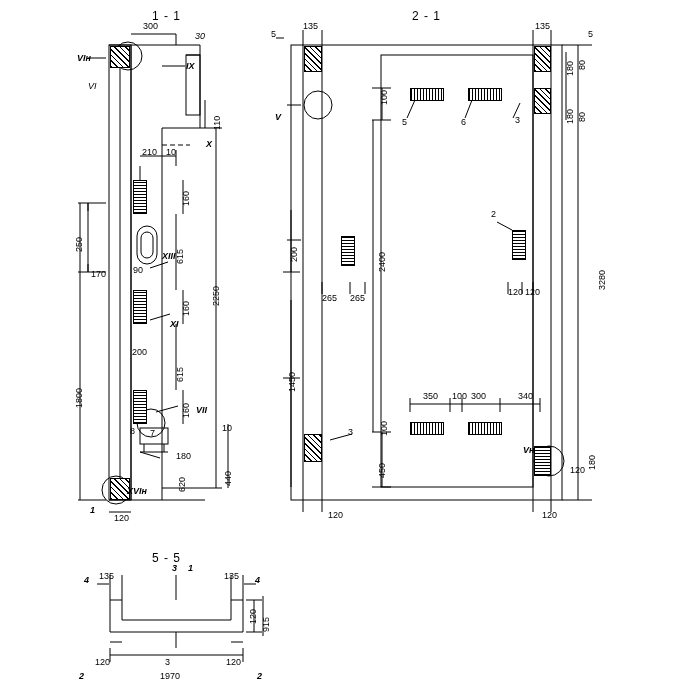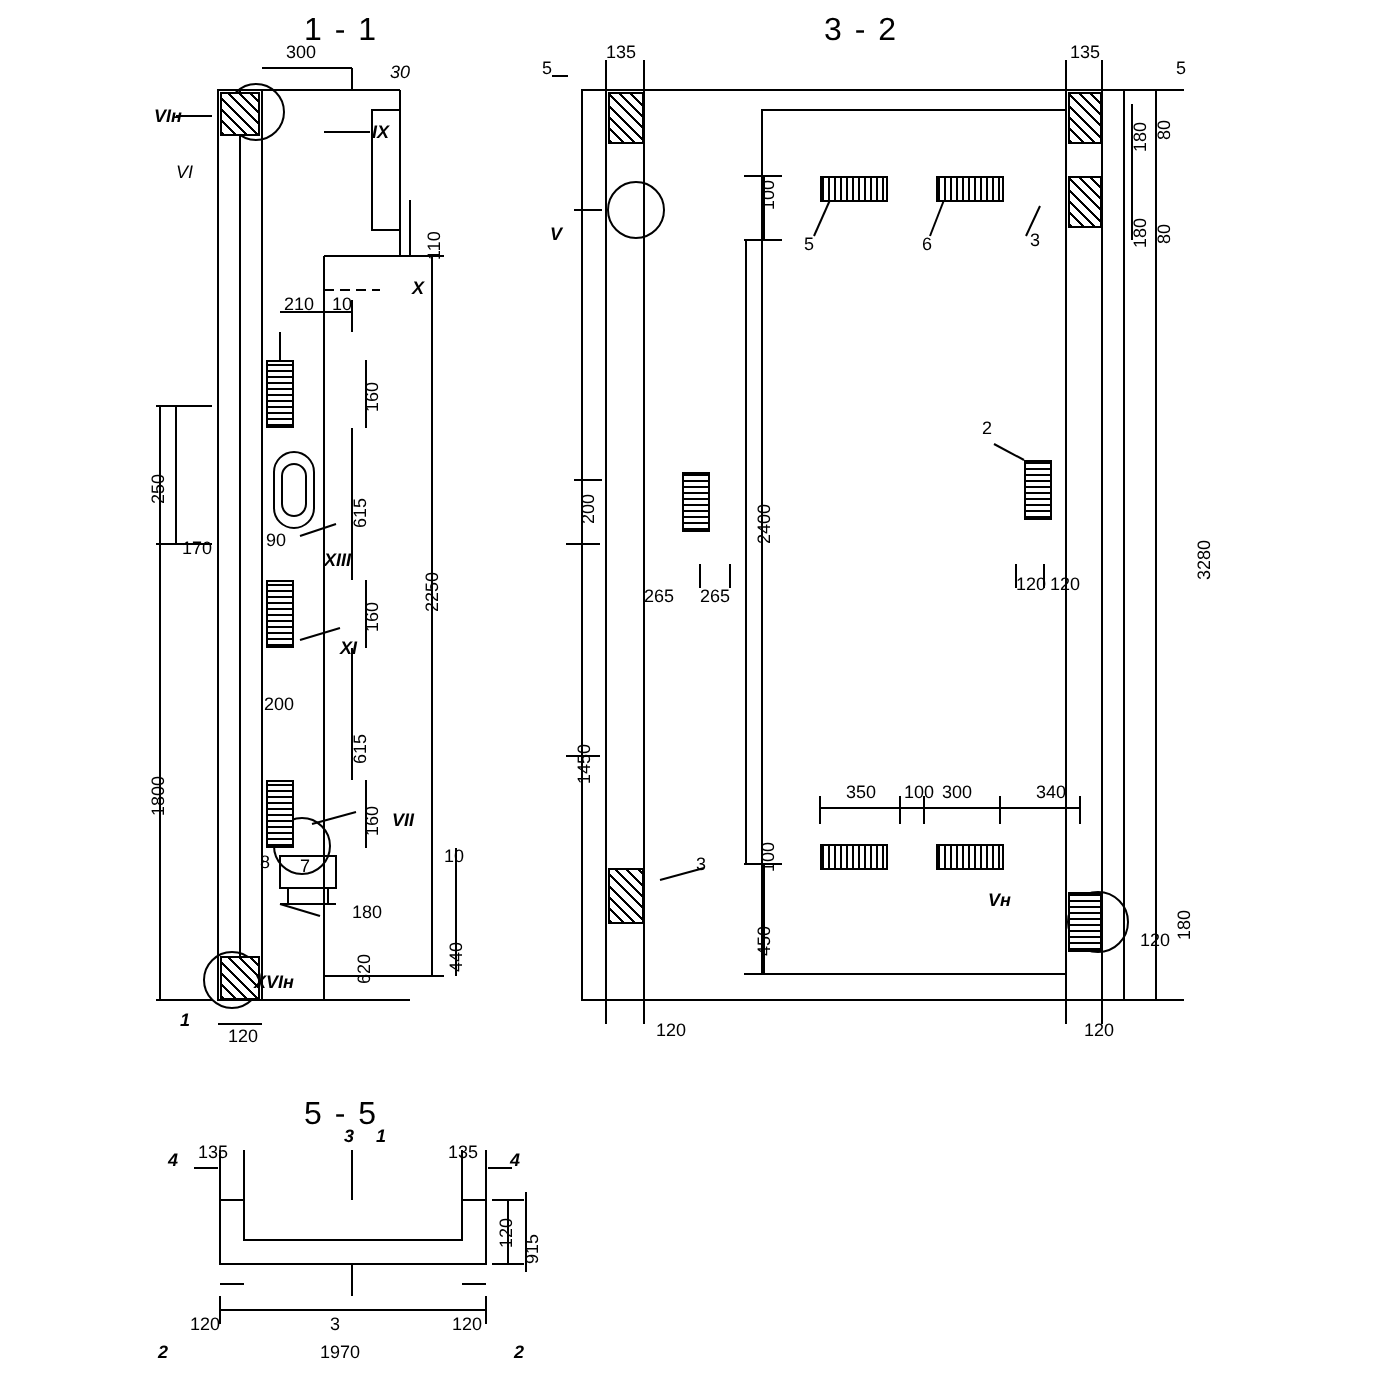--- a/index.html
+++ b/index.html
@@ -1,20 +1,20 @@
 <!DOCTYPE html>
 <html><head>
 <meta charset="utf-8">
 <style>
   html,body{margin:0;padding:0;background:#fff;}
   body{width:700px;height:700px;font-family:"Liberation Sans",sans-serif;color:#000;overflow:hidden;}
   #sheet{position:relative;width:700px;height:700px;}
   .lbl{position:absolute;font-size:9px;line-height:9px;white-space:nowrap;}
   .lbl.b{font-weight:bold;font-style:italic;}
-  .ttl{position:absolute;font-size:16px;line-height:12px;white-space:nowrap;letter-spacing:1px;}
+  .ttl{position:absolute;font-size:12px;line-height:12px;white-space:nowrap;letter-spacing:1px;}
   .rot{transform-origin:0 0;transform:rotate(-90deg);}
   svg{position:absolute;left:0;top:0;}
   .hatch-h{background:repeating-linear-gradient(0deg,#000 0 1px,#fff 1px 3px);}
   .hatch-v{background:repeating-linear-gradient(90deg,#000 0 1px,#fff 1px 3px);}
   .hatch-d{background:repeating-linear-gradient(45deg,#000 0 1px,#fff 1px 4px);}
   .box{position:absolute;border:1px solid #000;box-sizing:border-box;}
 </style>
 </head>
 <body>
 
@@ -186,21 +186,21 @@
 <div class="box hatch-h" style="left:512px;top:230px;width:14px;height:30px;"></div>
 <div class="box hatch-v" style="left:410px;top:422px;width:34px;height:13px;"></div>
 <div class="box hatch-v" style="left:468px;top:422px;width:34px;height:13px;"></div>
 <div class="box hatch-d" style="left:304px;top:46px;width:18px;height:26px;"></div>
 <div class="box hatch-d" style="left:304px;top:434px;width:18px;height:28px;"></div>
 <div class="box hatch-d" style="left:534px;top:46px;width:17px;height:26px;"></div>
 <div class="box hatch-d" style="left:534px;top:88px;width:17px;height:26px;"></div>
 <div class="box hatch-h" style="left:534px;top:446px;width:17px;height:30px;"></div>
 
 <div class="ttl" style="left:152px;top:10px;">1 - 1</div>
-<div class="ttl" style="left:412px;top:10px;">3 - 2</div>
+<div class="ttl" style="left:412px;top:10px;">2 - 1</div>
 <div class="ttl" style="left:152px;top:552px;">5 - 5</div>
 
 <div class="lbl" style="left:143px;top:22px;">300</div>
 <div class="lbl" style="left:195px;top:32px;font-style:italic;">30</div>
 <div class="lbl b" style="left:77px;top:54px;">VIн</div>
 <div class="lbl b" style="left:186px;top:62px;">IX</div>
 <div class="lbl b" style="left:206px;top:140px;">X</div>
 <div class="lbl" style="left:88px;top:82px;font-style:italic;">VI</div>
 <div class="lbl" style="left:142px;top:148px;">210</div>
 <div class="lbl" style="left:166px;top:148px;">10</div>
@@ -214,21 +214,21 @@
 <div class="lbl" style="left:176px;top:452px;">180</div>
 <div class="lbl rot" style="left:178px;top:492px;">620</div>
 <div class="lbl rot" style="left:224px;top:486px;">440</div>
 <div class="lbl" style="left:114px;top:514px;">120</div>
 <div class="lbl rot" style="left:213px;top:130px;">110</div>
 <div class="lbl" style="left:222px;top:424px;">10</div>
 <div class="lbl rot" style="left:212px;top:306px;">2250</div>
 <div class="lbl rot" style="left:75px;top:252px;">250</div>
 <div class="lbl" style="left:91px;top:270px;">170</div>
 <div class="lbl rot" style="left:75px;top:408px;">1800</div>
-<div class="lbl b" style="left:162px;top:276px;">XIII</div>
+<div class="lbl b" style="left:162px;top:252px;">XIII</div>
 <div class="lbl b" style="left:170px;top:320px;">XI</div>
 <div class="lbl b" style="left:196px;top:406px;">VII</div>
 <div class="lbl b" style="left:127px;top:452px;margin-top:35px;">XVIн</div>
 <div class="lbl b" style="left:90px;top:506px;">1</div>
 <div class="lbl" style="left:150px;top:429px;">7</div>
 <div class="lbl" style="left:130px;top:427px;">8</div>
 
 <div class="lbl" style="left:303px;top:22px;">135</div>
 <div class="lbl" style="left:271px;top:30px;">5</div>
 <div class="lbl" style="left:535px;top:22px;">135</div>
@@ -247,21 +247,21 @@
 <div class="lbl rot" style="left:380px;top:436px;">100</div>
 <div class="lbl rot" style="left:378px;top:478px;">450</div>
 <div class="lbl" style="left:328px;top:511px;">120</div>
 <div class="lbl" style="left:542px;top:511px;">120</div>
 <div class="lbl" style="left:402px;top:118px;">5</div>
 <div class="lbl" style="left:461px;top:118px;">6</div>
 <div class="lbl" style="left:515px;top:116px;">3</div>
 <div class="lbl" style="left:491px;top:210px;">2</div>
 <div class="lbl" style="left:348px;top:428px;">3</div>
 <div class="lbl b" style="left:275px;top:113px;">V</div>
-<div class="lbl b" style="left:494px;top:446px;">Vн</div>
+<div class="lbl b" style="left:523px;top:446px;">Vн</div>
 <div class="lbl" style="left:423px;top:392px;">350</div>
 <div class="lbl" style="left:452px;top:392px;">100</div>
 <div class="lbl" style="left:471px;top:392px;">300</div>
 <div class="lbl" style="left:518px;top:392px;">340</div>
 <div class="lbl" style="left:322px;top:294px;">265</div>
 <div class="lbl" style="left:350px;top:294px;">265</div>
 <div class="lbl" style="left:508px;top:288px;">120</div>
 <div class="lbl" style="left:525px;top:288px;">120</div>
 
 <div class="lbl b" style="left:84px;top:576px;">4</div>

